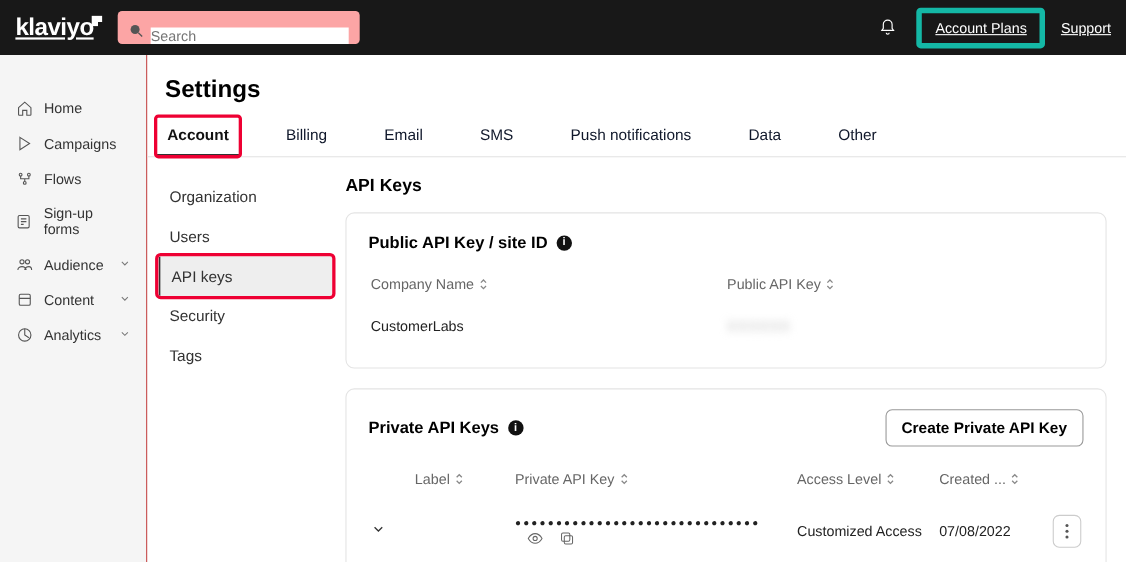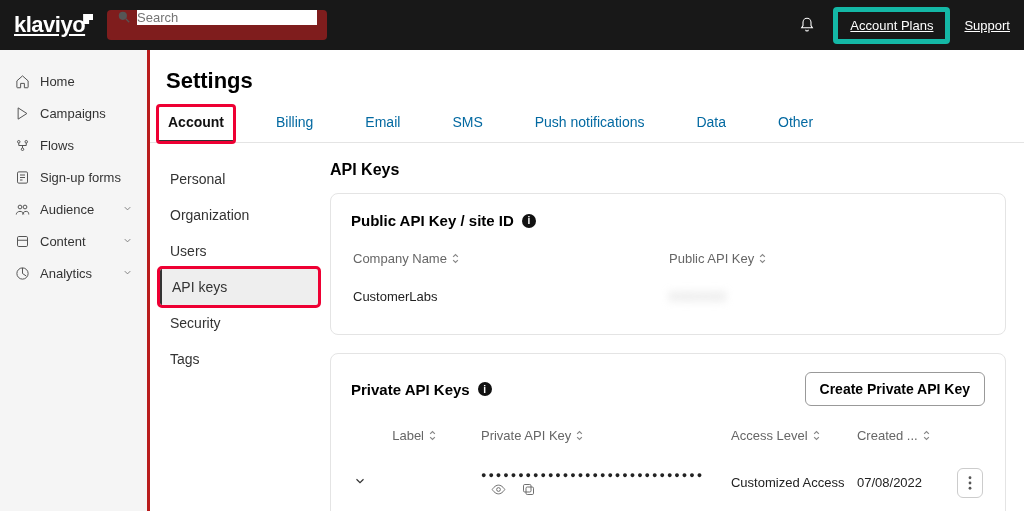--- a/index.html
+++ b/index.html
@@ -2,45 +2,45 @@
 <html><head>
 <meta charset="utf-8">
 <style>
 * { box-sizing: border-box; margin: 0; padding: 0; font-family: -apple-system, BlinkMacSystemFont, "Segoe UI", Helvetica, Arial, sans-serif; }
 body { background: #f5f5f5; width: 1024px; height: 511px; overflow: hidden; }
 
 
 .topbar { background: #181818; height: 50px; display: flex; align-items: center; padding: 0 14px; color: #fff; text-decoration: underline; }
 .logo { font-weight: 700; font-size: 22px; letter-spacing: -0.5px; margin-right: 14px; position: relative; }
 .logo-sq { display:inline-block; width:10px; height:10px; background:#fff; margin-left:-2px; transform: translateY(-8px); clip-path: polygon(0 0, 100% 0, 100% 60%, 60% 60%, 60% 100%, 0 100%);}
-.search { background: #7f1d1d; border-radius: 4px; height: 30px; width: 220px; display:flex; align-items:flex-start; padding:0 10px; }
+.search { background: #fca5a5; border-radius: 4px; height: 30px; width: 220px; display:flex; align-items:flex-end; padding:0 10px; }
 .search svg { width:14px; height:14px; fill:#555; margin-right:6px;}
 .search input { border:none; outline:none; font-size:13px; flex:1; }
 .top-spacer { flex:1; }
 .bell { margin-right: 18px; display:flex; align-items:center;}
 .bell svg { width:16px; height:16px; stroke:#fff; fill:none; stroke-width:1.6;}
 .acct-plans { border:5px solid #14b8a6; border-radius:4px; padding:6px 12px; font-size:13px; margin-right:14px; cursor:pointer;}
 .support { font-size:13px; }
 
 
 .layout { display:flex; height: calc(511px - 50px); }
-.side { width:150px; background:#f5f5f5; border-right:3px solid #b91c1c; padding-top:15px; }
+.side { width:134px; background:#f5f5f5; border-right:1px solid #b91c1c; padding-top:32px; }
 .side-item { display:flex; align-items:center; padding:8px 14px; font-size:13px; color:#333; cursor:pointer; }
 .side-item .ic { width:16px; height:16px; margin-right:10px; display:flex; align-items:center; justify-content:center;}
 .side-item .ic svg { width:15px; height:15px; stroke:#555; fill:none; stroke-width:1.6; }
 .side-item .chev { margin-left:auto; }
 .side-item .chev svg { width:11px; height:11px; stroke:#777; fill:none; stroke-width:2;}
 
 
 .main { flex:1; background:#fff; }
 .main-inner { padding: 18px 0 0 0; }
 .page-title { font-size:22px; font-weight:600; padding:0 0 12px 10px; margin-left:-2px;}
 .settings-head { padding-left:8px; }
 .tabs { display:flex; border-bottom:1px solid #e4e4e4; padding-left:8px;gap:32px; }
-.tab { padding:8px 10px 10px; font-size:14px; color:#0369a1; cursor:pointer; }
+.tab { padding:8px 10px 10px; font-size:14px; color:#0f172a; cursor:pointer; }
 .tab.active { color:#111; border-bottom:2px solid #333; font-weight:600;}
 .tab.hl { outline:3px solid #e03; outline-offset:-1px; border-radius:2px;}
 
 .content-row { display:flex; }
 .subnav { width:178px; padding:18px 10px; }
 .subnav-item { padding:10px 10px; font-size:14px; color:#333; cursor:pointer; border-radius:2px;}
 .subnav-item.active { background:#eeeeee; border-left:2px solid #333; font-weight:500;}
 .subnav-item.hl { outline:3px solid #e03; outline-offset:0px;}
 
 .panel-area { flex:1; padding:18px 18px 18px 2px; }
@@ -185,21 +185,20 @@
         <div class="tab">Billing</div>
         <div class="tab">Email</div>
         <div class="tab">SMS</div>
         <div class="tab">Push notifications</div>
         <div class="tab">Data</div>
         <div class="tab">Other</div>
       </div>
 
       <div class="content-row">
         <div class="subnav">
-          <div class="subnav-item">Personal</div>
           <div class="subnav-item">Organization</div>
           <div class="subnav-item">Users</div>
           <div class="subnav-item active hl">API keys</div>
           <div class="subnav-item">Security</div>
           <div class="subnav-item">Tags</div>
         </div>
 
         <div class="panel-area">
           <div class="panel-title">API Keys</div>
 

